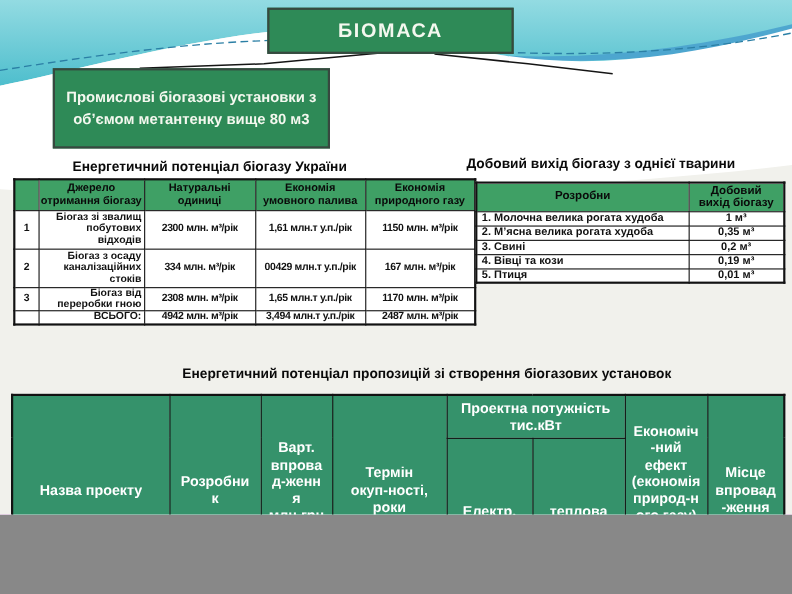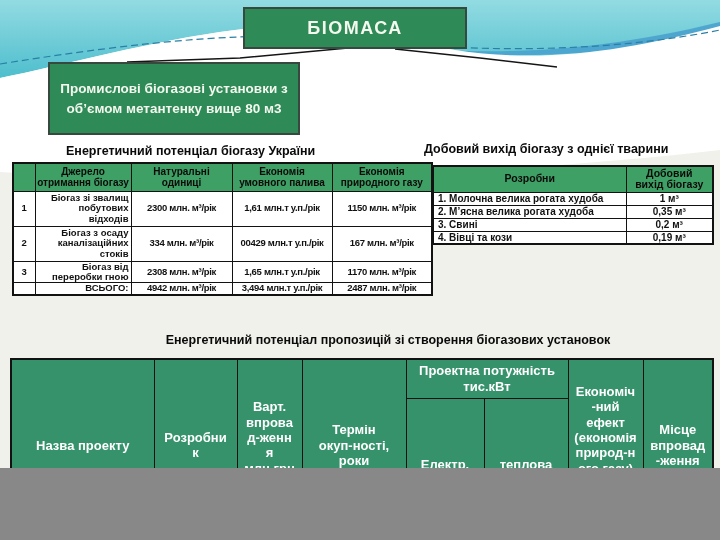--- a/index.html
+++ b/index.html
@@ -150,20 +150,24 @@
         <td class="animal">2. М’ясна велика рогата худоба</td>
         <td class="val">0,35 м³</td>
       </tr>
       <tr style="height:13px">
         <td class="animal">3. Свині</td>
         <td class="val">0,2 м³</td>
       </tr>
       <tr style="height:13px">
         <td class="animal">4. Вівці та кози</td>
         <td class="val">0,19 м³</td>
+      </tr>
+      <tr style="height:13px">
+        <td class="animal">5. Птиця</td>
+        <td class="val">0,01 м³</td>
       </tr>
     </tbody>
   </table>
 
   <div id="prop-title" class="tbl-title">Енергетичний потенціал пропозицій зі створення біогазових установок</div>
 
   <table id="prop-table">
     <colgroup>
       <col style="width:143px">
         <col style="width:83px">

